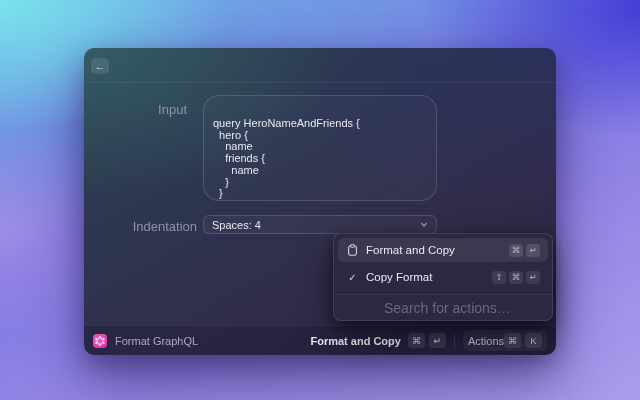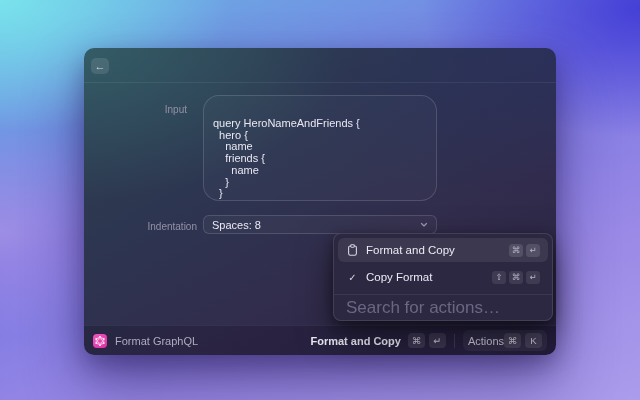--- a/index.html
+++ b/index.html
@@ -27,21 +27,21 @@
       linear-gradient(152deg, #2e4452 0%, #2d3550 38%, #322c4c 66%, #292241 100%);
     box-shadow:0 30px 60px rgba(28,18,80,0.45), 0 10px 25px rgba(25,15,70,0.35);
   }
   .header{position:absolute;left:0;top:0;right:0;height:35px;}
   .header:after{content:"";position:absolute;left:0;right:0;bottom:0;height:1px;background:rgba(255,255,255,0.07);}
   .back-btn{
     position:absolute;left:7px;top:10px;width:18px;height:16px;border-radius:5px;
     background:rgba(255,255,255,0.11);color:#d3d8de;font-size:11px;line-height:16px;
     text-align:center;cursor:default;
   }
-  .field-label{position:absolute;left:0;width:103px;text-align:right;font-size:10px;line-height:12px;color:#9491a6;}
+  .field-label{position:absolute;left:0;width:103px;text-align:right;font-size:13px;line-height:12px;color:#9491a6;}
   .lbl-input{top:56px;}
   .lbl-indent{top:173px;margin-left:10px;}
   .input-box{
     position:absolute;left:119px;top:47px;width:234px;height:106px;border-radius:16px;
     border:1px solid rgba(255,255,255,0.14);background:rgba(255,255,255,0.025);
     box-sizing:border-box;padding:22px 9px;
     font-family:"Liberation Sans","DejaVu Sans",sans-serif;
     font-size:11px;line-height:11.7px;color:#eae8f3;white-space:pre;overflow:hidden;
   }
   .dropdown{
@@ -94,21 +94,21 @@
   .p-row .row-icon{width:13px;display:flex;align-items:center;justify-content:center;color:#d6d3e2;font-size:10px;flex:0 0 auto;}
   .p-label{font-size:11.5px;color:#eceaf4;font-weight:500;margin-left:7px;}
   .p-keys{margin-left:auto;display:flex;gap:3px;}
   .p-keys .key{min-width:14px;height:13px;font-size:8.5px;line-height:13px;border-radius:3.5px;background:rgba(255,255,255,0.09);color:#b9b5c9;}
   .p-row.sel .p-keys .key{background:rgba(255,255,255,0.12);}
   .panel-div{height:1px;background:rgba(255,255,255,0.08);margin-top:5px;}
   .panel-search{height:26px;display:flex;align-items:center;padding:0 12px;}
   .panel-search input{
     width:100%;background:transparent;border:none;outline:none;
     font-family:"Liberation Sans","DejaVu Sans",sans-serif;
-    font-size:17px;color:#8b87a0;padding:0;
+    font-size:14px;color:#8b87a0;padding:0;margin-left:38px;
   }
   .panel-search input::placeholder{color:#6b6782;}
   svg{display:block;}
 </style>
 </head>
 <body>
 
 <div class="stage">
   <div class="backdrop"></div>
 
@@ -124,21 +124,21 @@
   hero {
     name
     friends {
       name
     }
   }
 }</div>
 
     <div class="field-label lbl-indent">Indentation</div>
     <div class="dropdown">
-      <span class="dropdown-value">Spaces: 8</span>
+      <span class="dropdown-value">Spaces: 4</span>
       <span class="chev">
         <svg width="8" height="6" viewBox="0 0 8 6">
             <polyline points="1.5,1.5 4,4 6.5,1.5" fill="none" stroke="#9b98ac" stroke-width="1.3" stroke-linecap="round" stroke-linejoin="round"></polyline>
           </svg>
       </span>
     </div>
 
     <div class="statusbar">
       <div class="ext-icon">
         <svg width="10" height="10" viewBox="0 0 100 100">

